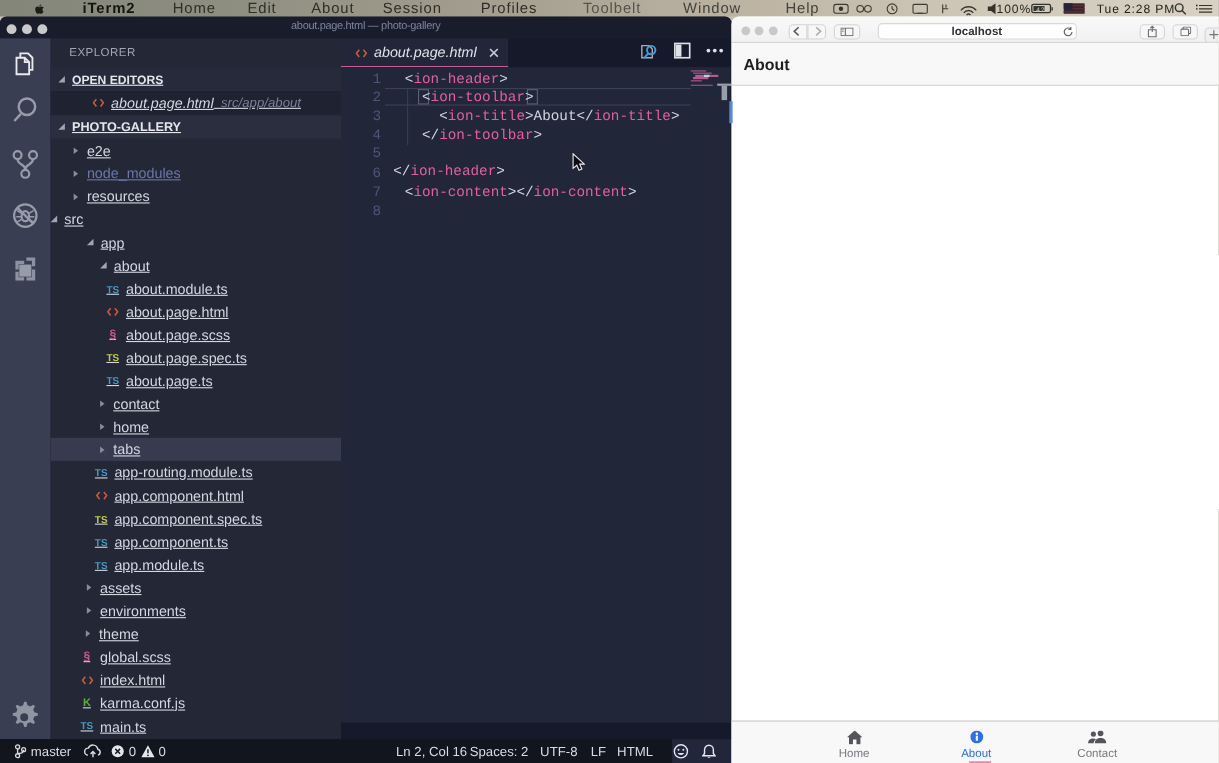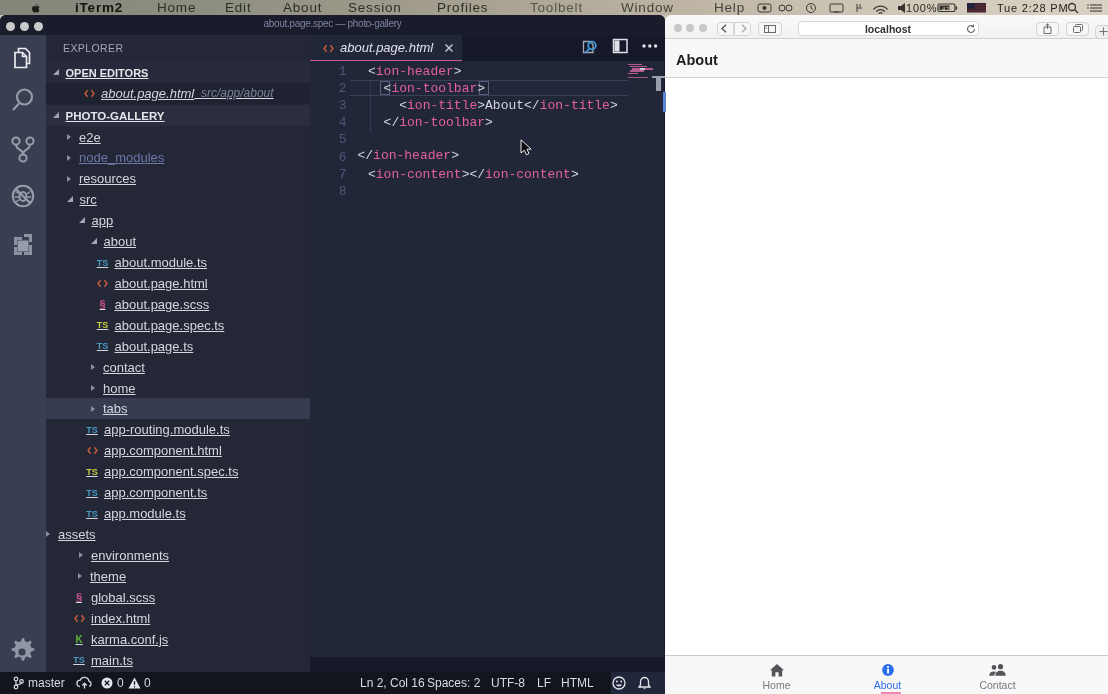--- a/index.html
+++ b/index.html
@@ -112,21 +112,21 @@
         <circle cx="332" cy="8" r="0.8" fill="#33332c" stroke="none"></circle>
     </g>
   </svg>
 </div>
 
 <div id="vsc">
   <div id="vsc-title">
     <div class="tl" style="left:6px;"></div>
     <div class="tl" style="left:20px;"></div>
     <div class="tl" style="left:34px;"></div>
-    <div class="txt">about.page.spec — photo-gallery</div>
+    <div class="txt">about.page.html — photo-gallery</div>
   </div>
 
   <div id="activity">
     <svg width="46" height="637" viewBox="0 0 46 637">
 
       <g stroke="#e8eaee" stroke-width="1.7" fill="none">
         <path d="M18.5,13.5 h7 l4,4 v11 h-11 z" fill="#3a3e52"></path>
         <path d="M15,17.5 h7.5 l4,4 v11 h-11.5 z" fill="#3a3e52"></path>
         <path d="M22.5,17.5 v4 h4"></path>
       </g>
@@ -169,41 +169,41 @@
         <span class="fic" style="margin-top:2px;"><svg width="11" height="9" viewBox="0 0 11 9">
             <path d="M3.6,1.2 L1,4.5 L3.6,7.8 M7.4,1.2 L10,4.5 L7.4,7.8" fill="none" stroke="#cb5c3c" stroke-width="1.4"></path>
           </svg></span>
         <i>about.page.html</i>
         <span style="color:#7b8097;font-size:12px;font-style:italic;">&nbsp;&nbsp;src/app/about</span>
       </div>
     <div class="srow" style="top:70px;padding-left:7px;background:#2a2e3f;font-size:11.5px;font-weight:bold;color:#e4e6ec;"><span class="tw-e"></span>PHOTO-GALLERY</div>
     <div class="srow" style="top:91.5px;padding-left:21px;"><span class="tw-c"></span>e2e</div>
     <div class="srow" style="top:112.42px;padding-left:21px;color:#6a77a8;"><span class="tw-c"></span>node_modules</div>
     <div class="srow" style="top:133.34px;padding-left:21px;"><span class="tw-c"></span>resources</div>
-    <div class="srow" style="top:154.26px;padding-left:21px;"><span class="tw-e"></span>src</div>
+    <div class="srow" style="top:154.26px;"><span class="tw-e"></span>src</div>
     <div class="srow" style="top:175.18px;padding-left:33px;"><span class="tw-e"></span>app</div>
     <div class="srow" style="top:196.1px;padding-left:45px;"><span class="tw-e"></span>about</div>
     <div class="srow" style="top:217.02px;padding-left:50.5px;"><span class="fic ts">TS</span>about.module.ts</div>
     <div class="srow" style="top:237.94px;padding-left:50.5px;"><span class="fic" style="margin-top:2px;"><svg width="11" height="9" viewBox="0 0 11 9">
             <path d="M3.6,1.2 L1,4.5 L3.6,7.8 M7.4,1.2 L10,4.5 L7.4,7.8" fill="none" stroke="#cb5c3c" stroke-width="1.4"></path>
           </svg></span>about.page.html</div>
     <div class="srow" style="top:258.86px;padding-left:50.5px;"><span class="fic scss">§</span>about.page.scss</div>
     <div class="srow" style="top:279.78px;padding-left:50.5px;"><span class="fic tsy">TS</span>about.page.spec.ts</div>
     <div class="srow" style="top:300.7px;padding-left:50.5px;"><span class="fic ts">TS</span>about.page.ts</div>
     <div class="srow" style="top:321.62px;padding-left:45px;"><span class="tw-c"></span>contact</div>
     <div class="srow" style="top:342.54px;padding-left:45px;"><span class="tw-c"></span>home</div>
     <div class="srow" style="top:363.46px;padding-left:45px;background:#363b4f;"><span class="tw-c"></span>tabs</div>
     <div class="srow" style="top:384.38px;padding-left:40px;"><span class="fic ts">TS</span>app-routing.module.ts</div>
     <div class="srow" style="top:405.3px;padding-left:40px;"><span class="fic" style="margin-top:2px;"><svg width="11" height="9" viewBox="0 0 11 9">
             <path d="M3.6,1.2 L1,4.5 L3.6,7.8 M7.4,1.2 L10,4.5 L7.4,7.8" fill="none" stroke="#cb5c3c" stroke-width="1.4"></path>
           </svg></span>app.component.html</div>
     <div class="srow" style="top:426.22px;padding-left:40px;"><span class="fic tsy">TS</span>app.component.spec.ts</div>
     <div class="srow" style="top:447.14px;padding-left:40px;"><span class="fic ts">TS</span>app.component.ts</div>
     <div class="srow" style="top:468.06px;padding-left:40px;"><span class="fic ts">TS</span>app.module.ts</div>
-    <div class="srow" style="top:488.98px;"><span class="tw-c"></span>assets</div>
+    <div class="srow" style="top:488.98px;padding-left:33px;"><span class="tw-c"></span>assets</div>
     <div class="srow" style="top:509.9px;padding-left:33px;"><span class="tw-c"></span>environments</div>
     <div class="srow" style="top:530.82px;padding-left:32px;"><span class="tw-c"></span>theme</div>
     <div class="srow" style="top:551.74px;padding-left:27px;"><span class="fic scss">§</span>global.scss</div>
     <div class="srow" style="top:572.66px;padding-left:27px;"><span class="fic" style="margin-top:2px;"><svg width="11" height="9" viewBox="0 0 11 9">
             <path d="M3.6,1.2 L1,4.5 L3.6,7.8 M7.4,1.2 L10,4.5 L7.4,7.8" fill="none" stroke="#cb5c3c" stroke-width="1.4"></path>
           </svg></span>index.html</div>
     <div class="srow" style="top:593.58px;padding-left:27px;"><span class="fic kk">K</span>karma.conf.js</div>
     <div class="srow" style="top:614.5px;padding-left:27px;"><span class="fic ts">TS</span>main.ts</div>
   </div>
 

